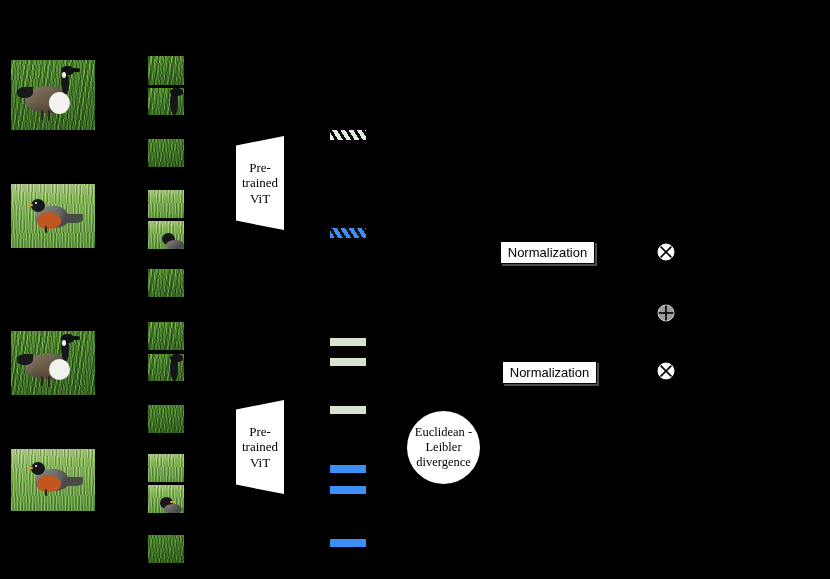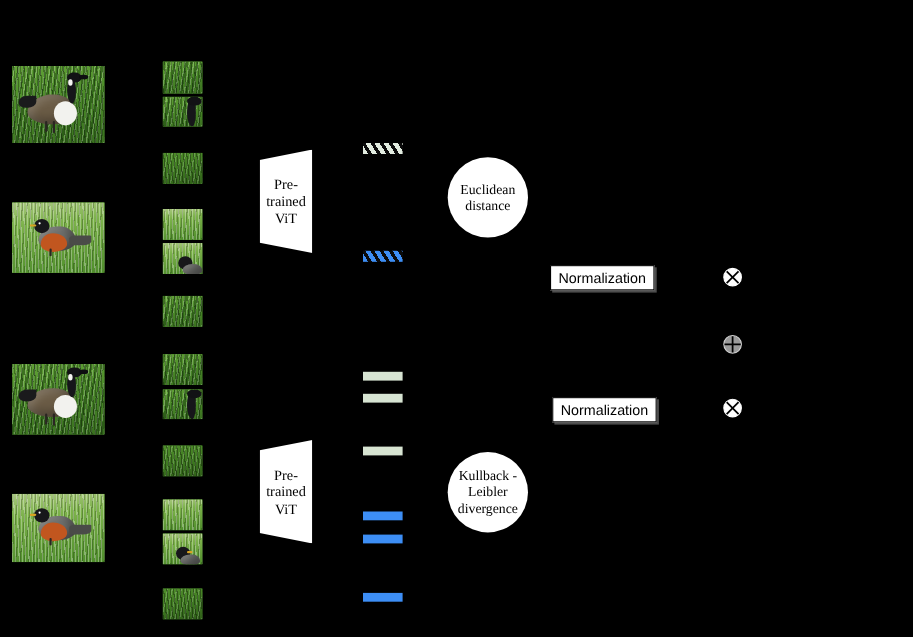--- a/index.html
+++ b/index.html
@@ -225,30 +225,24 @@
   <div class="bar hatch-blue" style="left:330px;top:228px;width:36px;height:10px;"></div>
 
   <div class="bar solid-green" style="left:330px;top:338px;width:36px;height:8px;"></div>
   <div class="bar solid-green" style="left:330px;top:358px;width:36px;height:8px;"></div>
   <div class="bar solid-green" style="left:330px;top:406px;width:36px;height:8px;"></div>
 
   <div class="bar solid-blue" style="left:330px;top:465px;width:36px;height:8px;"></div>
   <div class="bar solid-blue" style="left:330px;top:486px;width:36px;height:8px;"></div>
   <div class="bar solid-blue" style="left:330px;top:539px;width:36px;height:8px;"></div>
 
-  <div class="ell" style="left:407px;top:143px;width:73px;height:73px;">
+
+  <div class="ell" style="left:407px;top:411px;width:73px;height:73px;">
     <div>
       <span>Euclidean</span>
-      <span>distance</span>
-    </div>
-  </div>
-
-  <div class="ell" style="left:407px;top:411px;width:73px;height:73px;">
-    <div>
-      <span>Kullback</span>
       <span>-Leibler</span>
       <span>divergence</span>
     </div>
   </div>
 
   <div class="normbox" style="left:500px;top:241px;width:93px;height:21px;">
     <span>Normalization</span>
   </div>
 
   <div class="normbox" style="left:502px;top:361px;width:93px;height:21px;">

